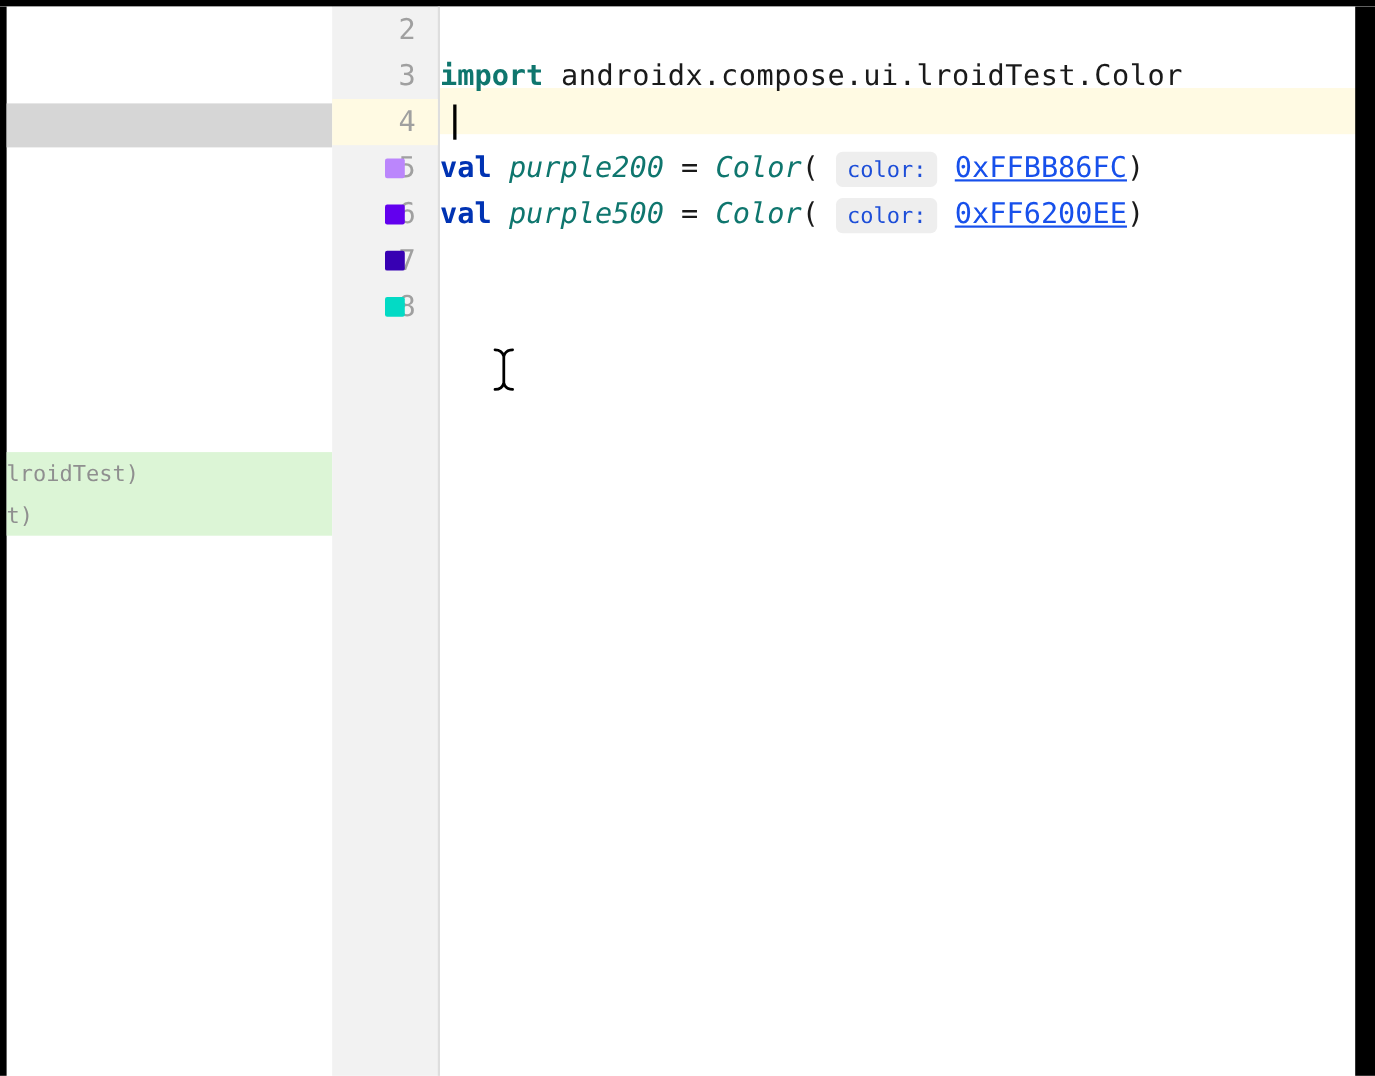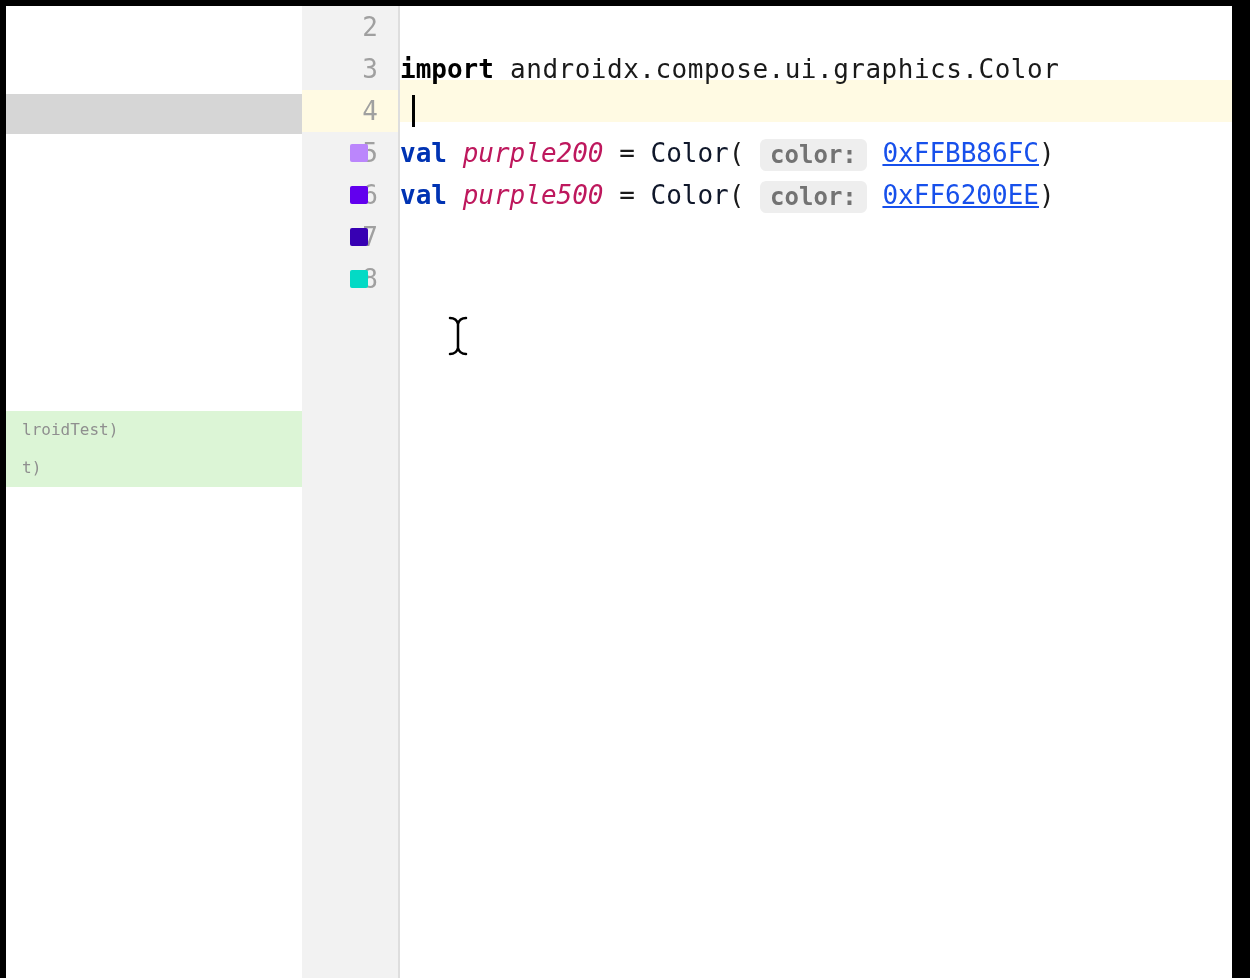--- a/index.html
+++ b/index.html
@@ -38,22 +38,22 @@
       position: absolute;
       top: 405px;
       left: 0;
       width: 100%;
       height: 76px;
       background: #dcf5d6;
       display: flex;
       flex-direction: column;
       justify-content: center;
       color: #8f8f8f;
-      font-size: 16px;
-      padding-left: 16px;
+      font-size: 20px;
+      padding-left: 0;
       overflow: hidden;
       white-space: nowrap;
     }
     .green-line {
       height: 38px;
       line-height: 38px;
     }
     .gutter {
       position: absolute;
       left: 302px;
@@ -93,37 +93,36 @@
       width: 18px;
       height: 18px;
       border-radius: 2px;
     }
     .code-line {
       height: 42px;
       line-height: 42px;
       white-space: pre;
       position: relative;
     }
-    .kw-import { color: #000000; font-weight: 600; }
+    .kw-import { color: #0f766e; font-weight: 600; }
     .txt-normal { color: #1a1a1a; letter-spacing: 0.5px; }
     .kw-val { color: #0033b3; font-weight: 700; }
-    .var-name { color: #be185d; font-style: italic; }
+    .var-name { color: #0f766e; font-style: italic; }
     .eq { color: #1a1a1a; }
-    .fn-call { color: #0f172a; }
+    .fn-call { color: #0f766e; font-style: italic; }
     .hint-pill {
       display: inline-block;
       background: #eeeeee;
-      color: #737373;
+      color: #1d4ed8;
       border-radius: 6px;
       padding: 0 10px;
       font-style: normal;
-      font-size: 24px;
+      font-size: 20px;
       line-height: 32px;
       vertical-align: middle;
-      font-weight: bold;
     }
     .hex-val { color: #1750eb; text-decoration: underline; }
     .paren { color: #1a1a1a; }
     .caret {
       display: inline-block;
       width: 3px;
       height: 32px;
       background: #000;
       vertical-align: middle;
       position: absolute;
@@ -197,21 +196,21 @@
   <div class="gutter-line">
     <span class="line-number">8</span>
     <span class="color-swatch" style="background:#03DAC5"></span>
   </div>
 </div>
 
 <div class="editor">
   <div class="hl-bg-full"></div>
   <div class="lines-container">
     <div class="code-line"></div>
-    <div class="code-line"><span class="kw-import">import</span><span class="txt-normal"> androidx.compose.ui.graphics.Color</span></div>
+    <div class="code-line"><span class="kw-import">import</span><span class="txt-normal"> androidx.compose.ui.lroidTest.Color</span></div>
     <div class="code-line"><span class="caret"></span></div>
     <div class="code-line"><span class="kw-val">val</span> <span class="var-name">purple200</span> <span class="eq">=</span> <span class="fn-call">Color</span><span class="paren">(</span> <span class="hint-pill">color:</span> <span class="hex-val">0xFFBB86FC</span><span class="paren">)</span></div>
     <div class="code-line"><span class="kw-val">val</span> <span class="var-name">purple500</span> <span class="eq">=</span> <span class="fn-call">Color</span><span class="paren">(</span> <span class="hint-pill">color:</span> <span class="hex-val">0xFF6200EE</span><span class="paren">)</span></div>
   </div>
   <div class="text-cursor-icon">
     <svg width="20" height="40" viewBox="0 0 20 40">
       <path d="M 2 2 C 6 2 9 4 10 8 C 11 4 14 2 18 2 M 10 8 L 10 32 M 2 38 C 6 38 9 36 10 32 C 11 36 14 38 18 38" stroke="#000" stroke-width="2.5" fill="none" stroke-linecap="round"></path>
     </svg>
   </div>
 </div>

